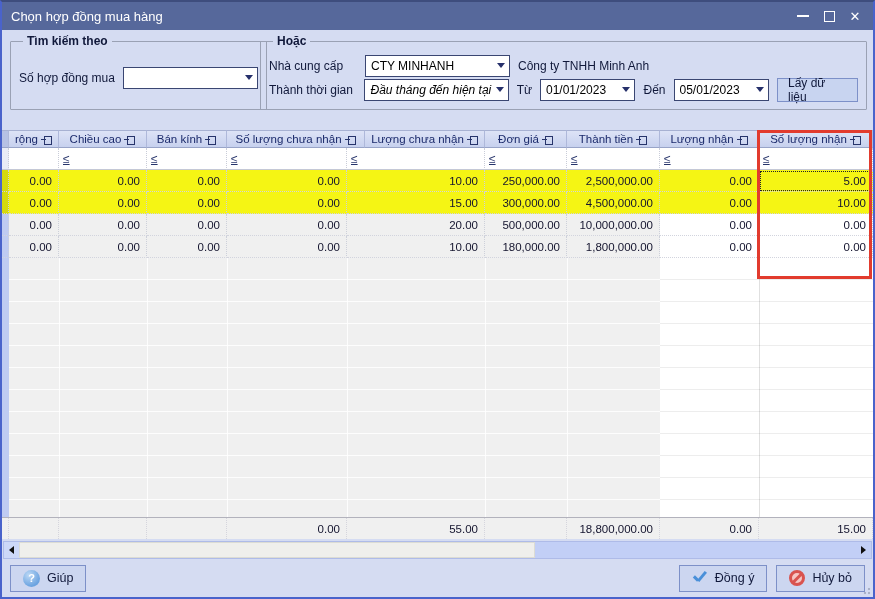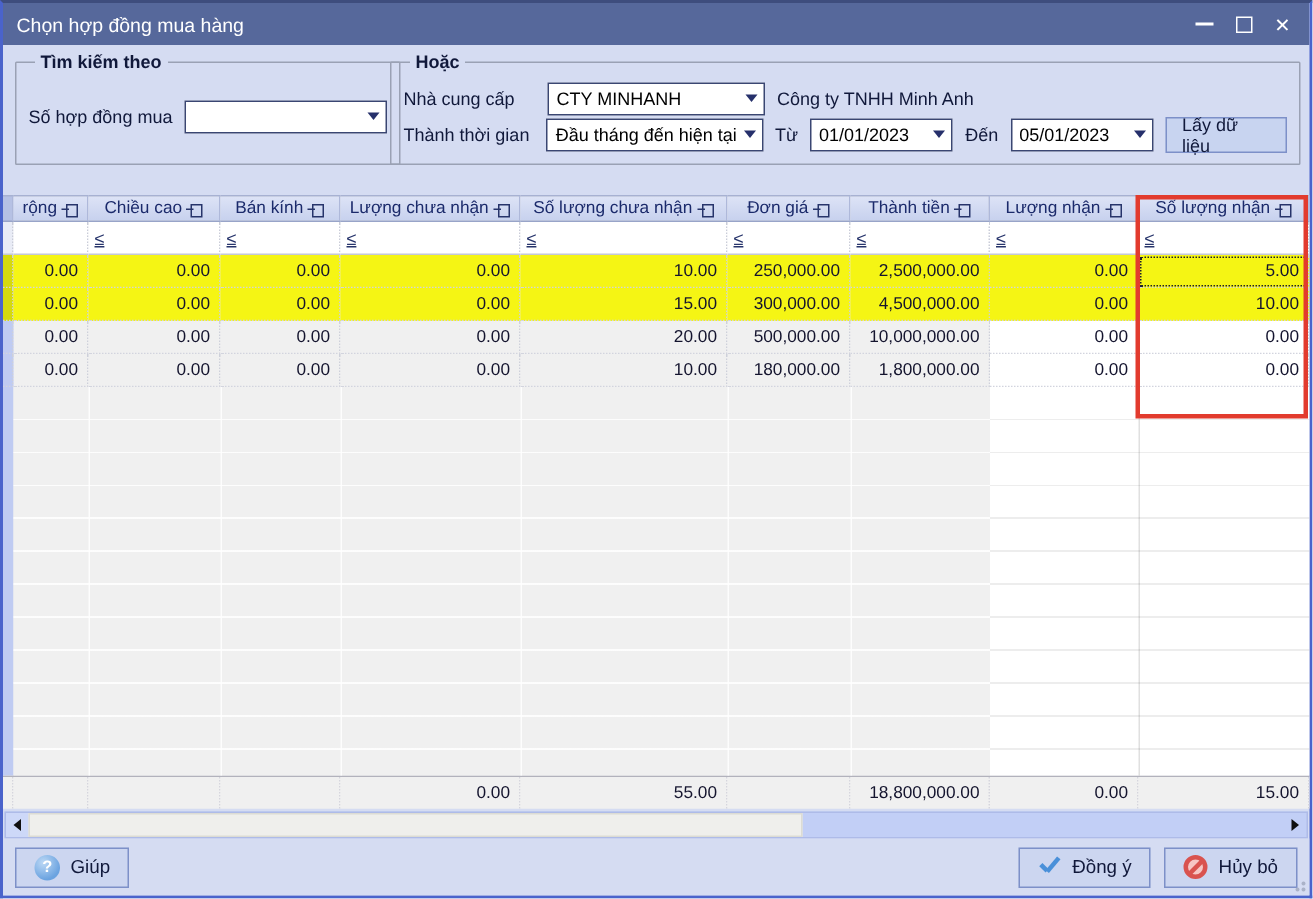--- a/index.html
+++ b/index.html
@@ -163,21 +163,21 @@
       <div class="frow frow1">
         <span class="flabel" style="width:88px;">Nhà cung cấp</span>
         <span class="combo" style="width:145px;">
           <span class="combo-text">CTY MINHANH</span>
           <span class="arrow"></span>
         </span>
         <span class="flabel">Công ty TNHH Minh Anh</span>
       </div>
       <div class="frow">
         <span class="flabel" style="width:88px;">Thành thời gian</span>
-        <span class="combo" style="width:145px;">
+        <span class="combo" style="width:145px;font-style:italic;">
           <span class="combo-text">Đầu tháng đến hiện tại</span>
           <span class="arrow"></span>
         </span>
         <span class="flabel">Từ</span>
         <span class="combo" style="width:96px;">
           <span class="combo-text">01/01/2023</span>
           <span class="arrow"></span>
         </span>
         <span class="flabel">Đến</span>
         <span class="combo" style="width:96px;">
@@ -197,26 +197,26 @@
           <div class="pin"></div>
         </div>
         <div class="gcell" style="width: 88px;">
           <span>Chiều cao</span>
           <div class="pin"></div>
         </div>
         <div class="gcell" style="width: 80px;">
           <span>Bán kính</span>
           <div class="pin"></div>
         </div>
+        <div class="gcell" style="width: 138px;">
+          <span>Số lượng chưa nhận</span>
+          <div class="pin"></div>
+        </div>
         <div class="gcell" style="width: 120px;">
           <span>Lượng chưa nhận</span>
-          <div class="pin"></div>
-        </div>
-        <div class="gcell" style="width: 138px;">
-          <span>Số lượng chưa nhận</span>
           <div class="pin"></div>
         </div>
         <div class="gcell" style="width: 82px;">
           <span>Đơn giá</span>
           <div class="pin"></div>
         </div>
         <div class="gcell" style="width: 93px;">
           <span>Thành tiền</span>
           <div class="pin"></div>
         </div>

